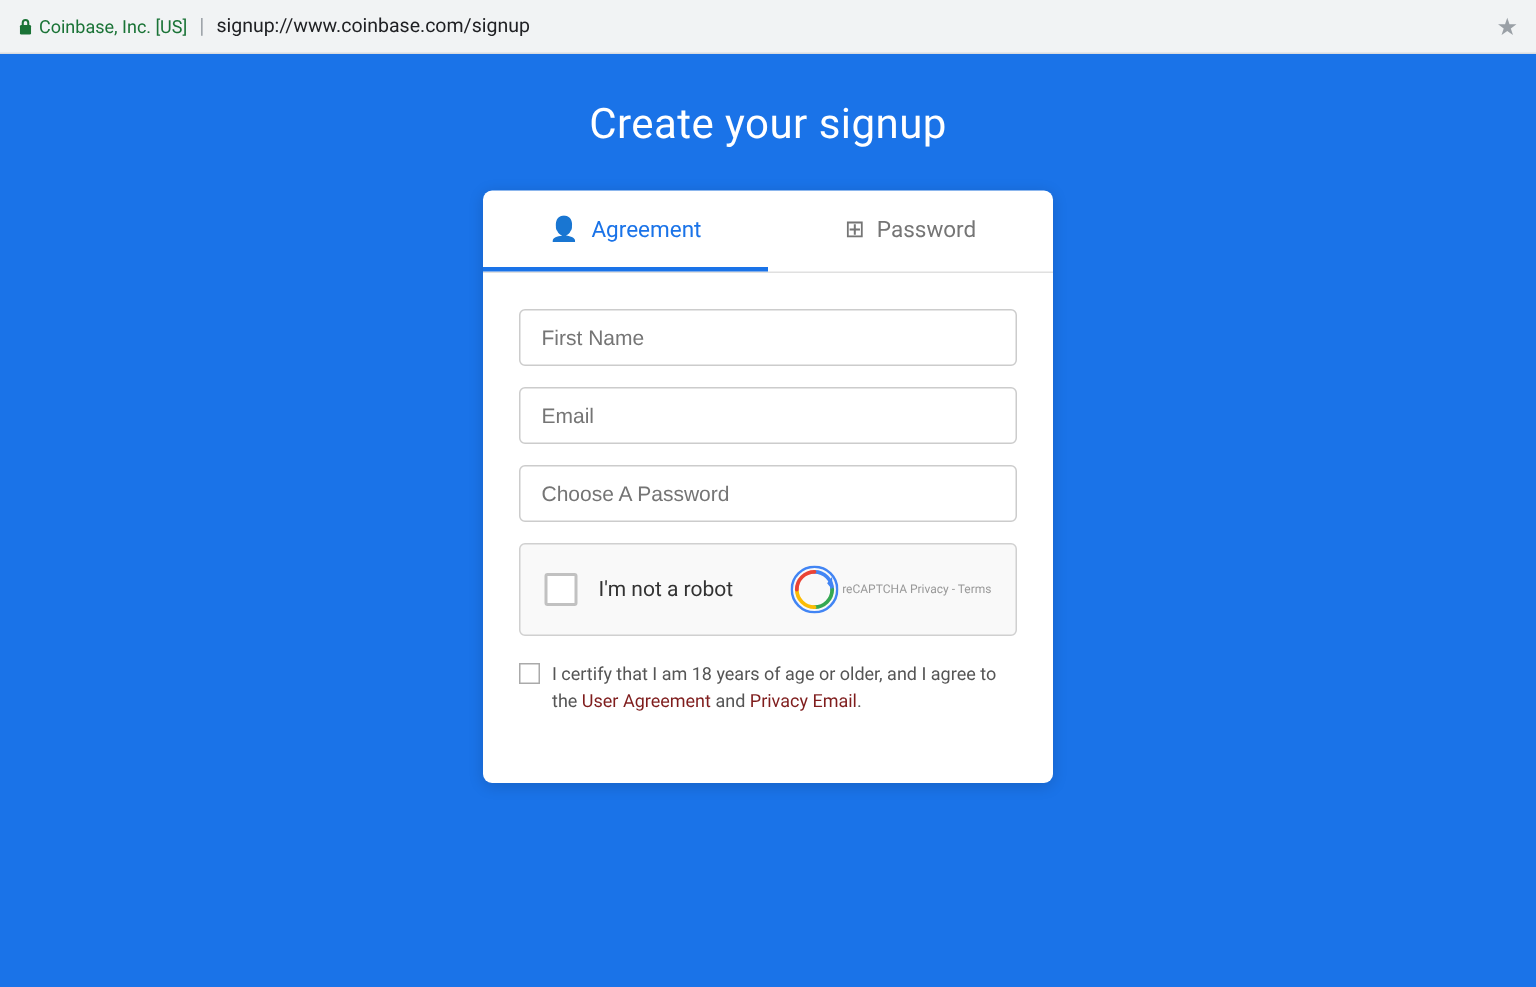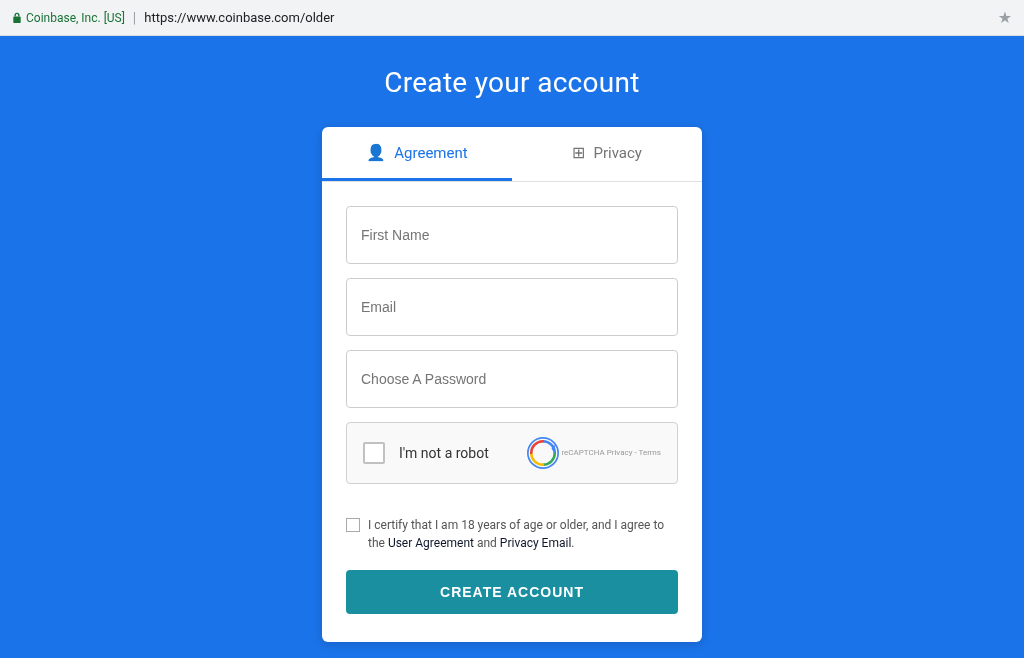--- a/index.html
+++ b/index.html
@@ -104,21 +104,21 @@
     .form-body {
       padding: 24px 24px 28px;
     }
     .name-row {
       display: flex;
       gap: 12px;
       margin-bottom: 14px;
     }
     .input-field {
       width: 100%;
-      padding: 20px 14px;
+      padding: 10px 14px;
       border: 1px solid #ccc;
       border-radius: 4px;
       font-size: 14px;
       color: #ec4899;
       outline: none;
       margin-bottom: 14px;
     }
     .name-row .input-field {
       margin-bottom: 0;
       flex: 1;
@@ -126,21 +126,21 @@
 
     
     .recaptcha-box {
       border: 1px solid #d0d0d0;
       border-radius: 4px;
       background: #f9f9f9;
       padding: 14px 16px;
       display: flex;
       align-items: center;
       justify-content: space-between;
-      margin-bottom: 32px;
+      margin-bottom: 16px;
     }
     .recaptcha-left {
       display: flex;
       align-items: center;
       gap: 14px;
     }
     .recaptcha-checkbox {
       width: 22px;
       height: 22px;
       border: 2px solid #c1c1c1;
@@ -179,21 +179,21 @@
     .certify-checkbox {
       width: 14px;
       height: 14px;
       border: 1px solid #aaa;
       background: white;
       flex-shrink: 0;
       margin-top: 2px;
       cursor: pointer;
     }
     .certify-text a {
-      color: #0f172a;
+      color: #7f1d1d;
       text-decoration: none;
     }
 
     
     .create-account-btn {
       width: 100%;
       padding: 14px;
       background: #1a8fa0;
       color: white;
       border: none;
@@ -216,37 +216,37 @@
 
 <div class="browser-bar">
   <span class="security-badge">
     <svg class="lock-icon" viewBox="0 0 10 13" fill="none" xmlns="http://www.w3.org/2000/svg">
       <rect x="1" y="5" width="8" height="7" rx="1" fill="#1a7336"></rect>
       <path d="M3 5V3.5a2 2 0 014 0V5" stroke="#1a7336" stroke-width="1.5" fill="none"></path>
     </svg>
     <span>Coinbase, Inc. [US]</span>
   </span>
   <span class="separator">|</span>
-  <span class="url-bar">https://www.coinbase.com/older</span>
+  <span class="url-bar">signup://www.coinbase.com/signup</span>
   <span class="star-icon">★</span>
 </div>
 
 <div class="page-content">
-  <h1 class="page-title">Create your account</h1>
+  <h1 class="page-title">Create your signup</h1>
 
   <div class="card">
 
     <div class="tabs">
       <div class="tab active">
         <span class="tab-icon">👤</span>
         <span>Agreement</span>
       </div>
       <div class="tab">
         <span class="tab-icon">⊞</span>
-        <span>Privacy</span>
+        <span>Password</span>
       </div>
     </div>
 
     <div class="form-body">
       
       <div class="name-row">
         <input class="input-field" type="text" placeholder="First Name" style="">
       </div>
 
       
@@ -280,17 +280,16 @@
         <div class="certify-checkbox"></div>
         <span class="certify-text">
           <span>I certify that I am 18 years of age or older, and I agree to the</span>
           <a href="#">User Agreement</a>
           <span>and</span>
           <a href="#">Privacy Email</a>.
         </span>
       </div>
 
       
-      <button class="create-account-btn">CREATE ACCOUNT</button>
     </div>
 
   </div>
 </div>
 
 </body></html>

